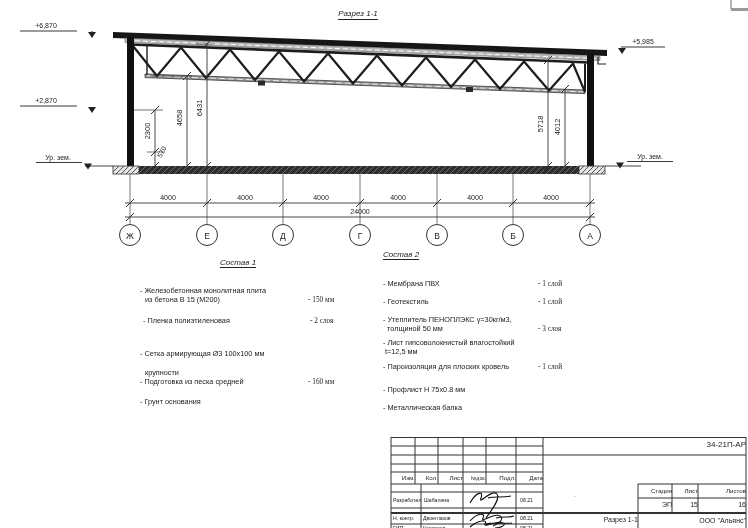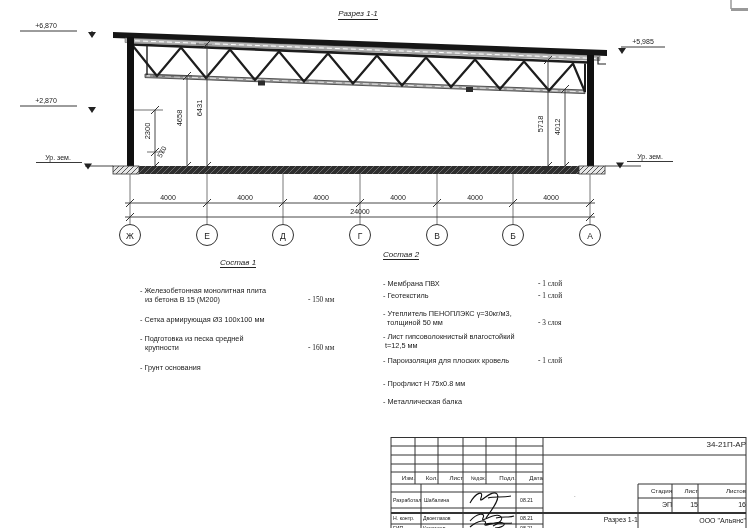--- a/index.html
+++ b/index.html
@@ -218,40 +218,44 @@
   <span class="drawing-title">Разрез 1-1</span>
 </div>
 
 <div class="abs sostav" style="left:140px;top:250px;width:215px;">
   <div style="margin-left:80px;margin-top:8px;"><span class="sostav-title">Состав 1</span></div>
   <div class="s-item" style="margin-top:18px;">
     <div>- Железобетонная  монолитная плита</div>
     <div style="margin-left:5px;">из бетона В 15 (М200)</div>
     <span class="val" style="left:168px;">- 150 мм</span>
   </div>
-  <div class="s-item" style="margin-top:11px;">
+  <div class="s-item" style="margin-top:12px;">
+    <div style="margin-left:3px;">- Пленка полиэтиленовая</div>
+    <span class="val" style="left:170px;">- 2 слоя</span>
+  </div>
+  <div class="s-item" style="margin-top:24px;">
     <div>- Сетка армирующая Ø3 100x100 мм</div>
   </div>
   <div class="s-item" style="margin-top:10px;">
+    <div style="margin-left:5px;">крупности</div>
     <div>- Подготовка из песка средней</div>
-    <div style="margin-left:5px;">крупности</div>
     <span class="val" style="left:168px;">- 160 мм</span>
   </div>
   <div class="s-item" style="margin-top:11px;">
     <div>- Грунт основания</div>
   </div>
 </div>
 
 <div class="abs sostav" style="left:383px;top:250px;width:200px;">
   <div><span class="sostav-title">Состав 2</span></div>
   <div class="s-item" style="margin-top:19px;">
     <div>- Мембрана ПВХ</div>
     <span class="val" style="left:155px;">- 1 слой</span>
   </div>
-  <div class="s-item" style="margin-top:3px;">
+  <div class="s-item" style="margin-top:9px;">
     <div>- Геотекстиль</div>
     <span class="val" style="left:155px;">- 1 слой</span>
   </div>
   <div class="s-item" style="margin-top:9px;">
     <div>- Утеплитель ПЕНОПЛЭКС γ=30кг/м3,</div>
     <div style="margin-left:4px;">толщиной 50 мм</div>
     <span class="val" style="left:155px;text-align:center;">- 3 слоя</span>
   </div>
   <div class="s-item" style="margin-top:5px;">
     <div>- Лист гипсоволокнистый влагостойкий</div>

